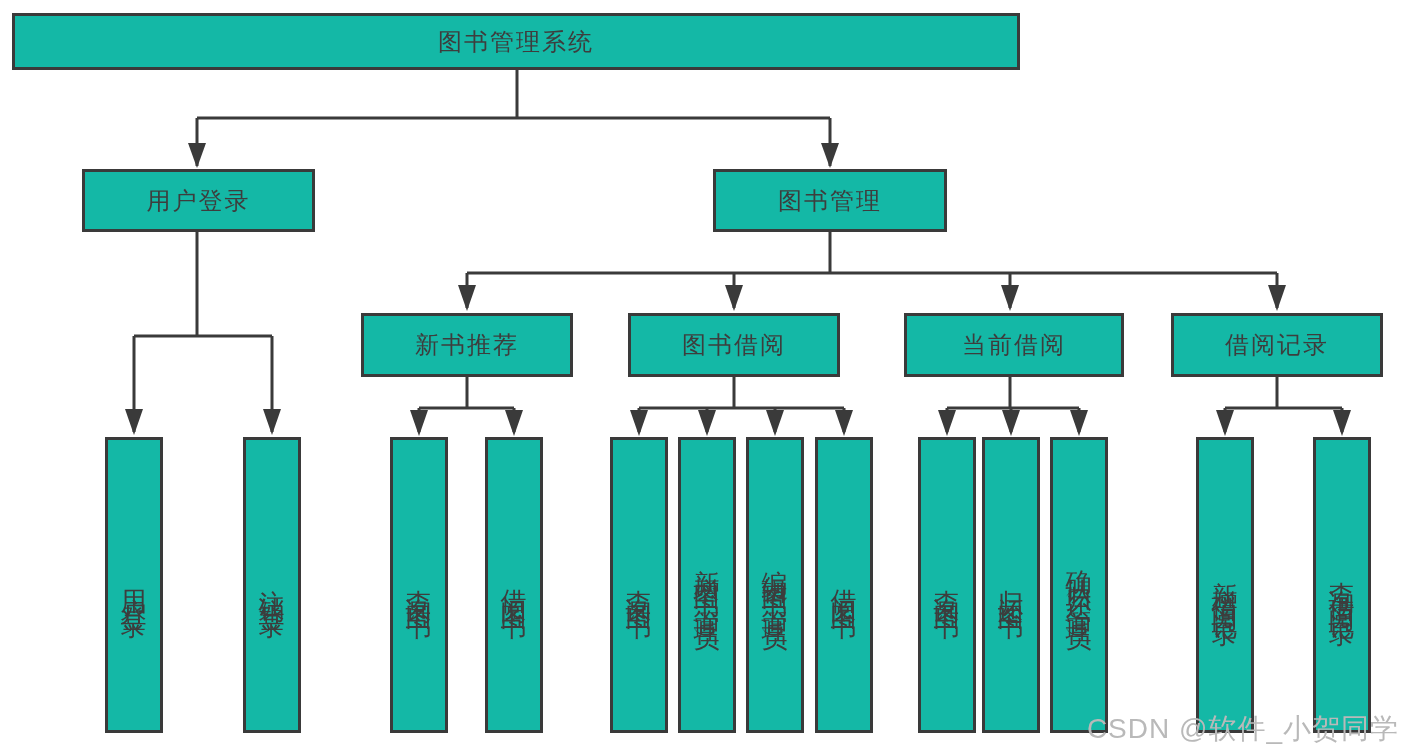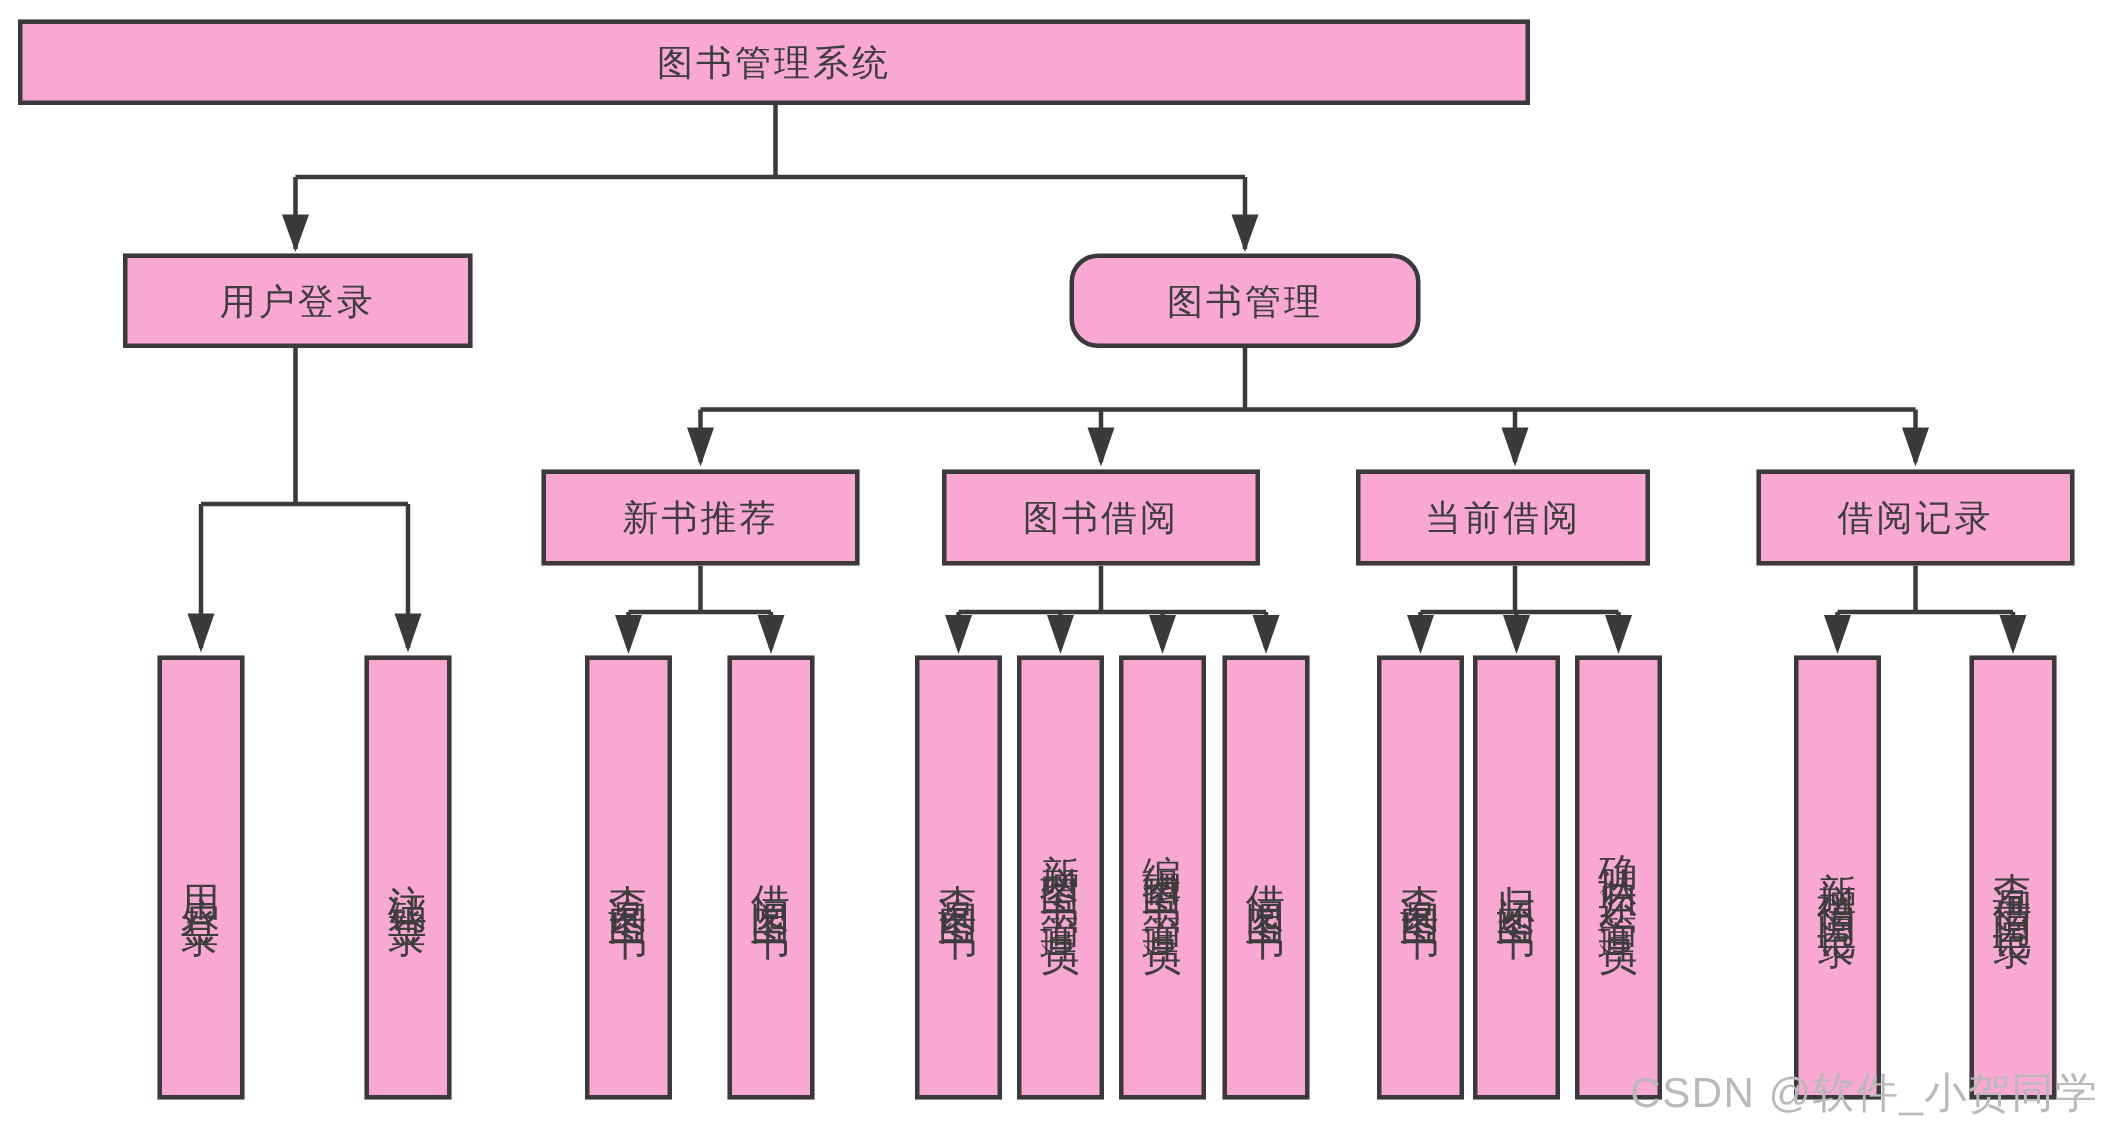--- a/index.html
+++ b/index.html
@@ -14,21 +14,21 @@
     background:var(--background);
     font-family:"Liberation Sans","DejaVu Sans",sans-serif;
     overflow:hidden;
   }
   .stage{position:relative;width:1405px;height:747px;}
   .connectors{position:absolute;left:0;top:0;z-index:1;}
   .node{
     position:absolute;
     box-sizing:border-box;
     border:3px solid var(--line);
-    background:#f9a8d4;
+    background:#14b8a6;
     color:var(--text);
     display:flex;align-items:center;justify-content:center;
     z-index:2;
     letter-spacing:2px;
   }
   .root{left:12px;top:13px;width:1008px;height:57px;font-size:24px;}
   .lvl2{top:169px;height:63px;font-size:24px;}
   .lvl3{top:313px;height:64px;font-size:24px;}
   .leaf{top:437px;width:58px;height:296px;}
   .vtext{
@@ -94,25 +94,25 @@
       <polygon points="1070,410 1088,410 1079,436"></polygon>
 
       <polygon points="1216,410 1234,410 1225,436"></polygon>
       <polygon points="1333,410 1351,410 1342,436"></polygon>
     </g>
   </svg>
 
   <div class="node root">图书管理系统</div>
 
   <div class="node lvl2" style="left:82px;width:233px;">用户登录</div>
-  <div class="node lvl2" style="left:713px;width:234px;border-radius:19px;">图书管理</div>
+  <div class="node lvl2" style="left:713px;width:234px;">图书管理</div>
 
   <div class="node lvl3" style="left:361px;width:212px;">新书推荐</div>
   <div class="node lvl3" style="left:628px;width:212px;text-align:right;">图书借阅</div>
-  <div class="node lvl3" style="left:904px;width:196px;">当前借阅</div>
+  <div class="node lvl3" style="left:904px;width:220px;">当前借阅</div>
   <div class="node lvl3" style="left:1171px;width:212px;">借阅记录</div>
 
   <div class="node leaf" style="left:105px;">
     <span class="vtext">用户登录</span>
   </div>
   <div class="node leaf" style="left:243px;">
     <span class="vtext">注销登录</span>
   </div>
 
   <div class="node leaf" style="left:390px;">

